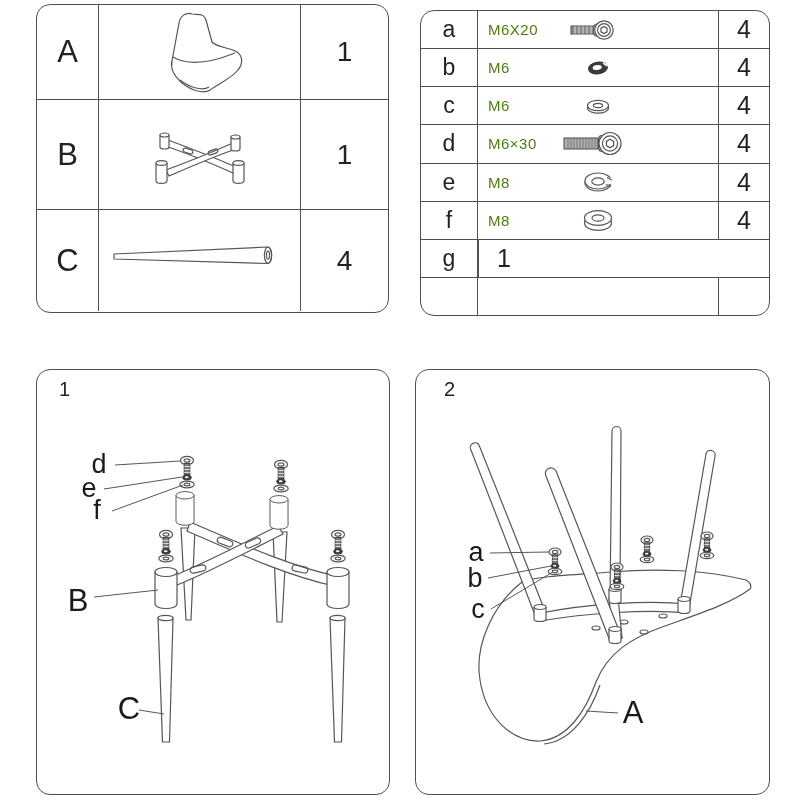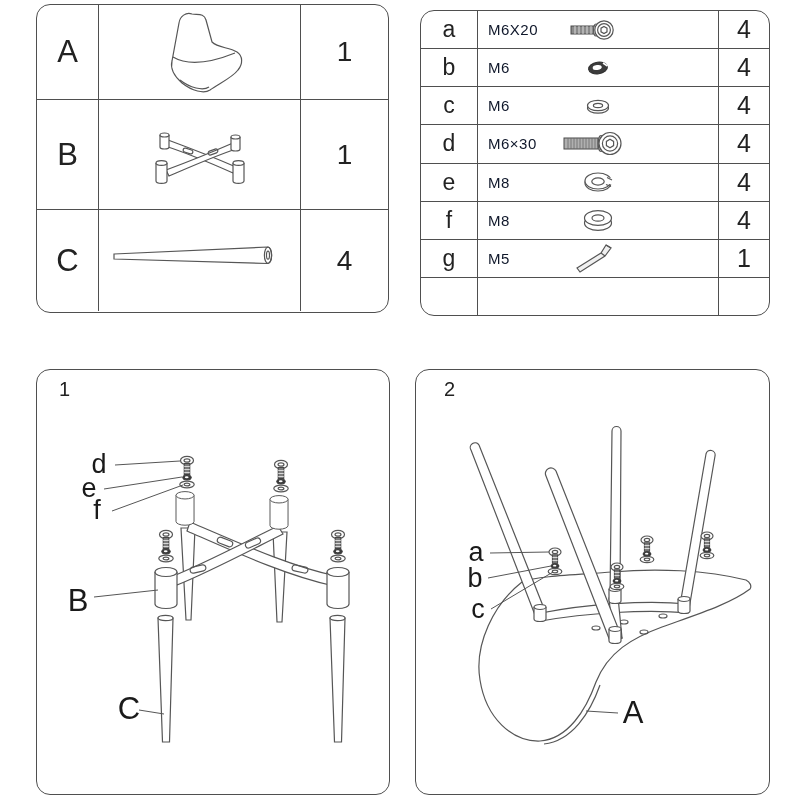--- a/index.html
+++ b/index.html
@@ -17,21 +17,21 @@
   .p-qty{width:88px;border-left:1.4px solid #4f4f4f;display:flex;align-items:center;justify-content:center;
          font-size:28px;color:#222;box-sizing:border-box;}
 
   
   #hw-table{left:420px;top:10px;width:350px;height:306px;display:flex;flex-direction:column;}
   .h-row{flex:1;display:flex;box-sizing:border-box;border-bottom:1.4px solid #4f4f4f;min-height:0;}
   .h-row:last-child{border-bottom:none;}
   .h-letter{width:57px;border-right:1.4px solid #4f4f4f;display:flex;align-items:center;justify-content:center;
             font-size:23px;color:#222;box-sizing:border-box;}
   .h-mid{flex:1;position:relative;display:flex;align-items:center;}
-  .h-spec{font-size:15px;padding-left:10px;color:#0f172a;letter-spacing:0.5px;}
+  .h-spec{font-size:15px;padding-left:10px;color:#4d7c0f;letter-spacing:0.5px;}
   .h-icon{position:absolute;left:50%;top:50%;transform:translate(-50%,-50%);line-height:0;}
   .h-qty{width:51px;border-left:1.4px solid #4f4f4f;display:flex;align-items:center;justify-content:center;
          font-size:25px;color:#222;box-sizing:border-box;}
 
   
   #step1{left:36px;top:369px;width:354px;height:426px;}
   #step2{left:415px;top:369px;width:355px;height:426px;}
   .stepnum{position:absolute;left:22px;top:8px;font-size:20px;color:#222;}
   .co{position:absolute;transform:translate(-50%,-50%);color:#1a1a1a;line-height:1;}
   .co.lc{font-size:27px;}
@@ -211,30 +211,20 @@
             <ellipse class="ln" cx="35" cy="14" rx="13.5" ry="7.4"></ellipse>
             <ellipse class="nf" cx="35" cy="14" rx="6" ry="3.2"></ellipse>
           </svg>
         </span>
       </div>
       <div class="h-qty">4</div>
     </div>
 
     <div class="h-row">
       <div class="h-letter">g</div>
-      <div class="h-mid">
-        <span class="h-spec">M5</span>
-        <span class="h-icon">
-          <svg width="70" height="32" viewBox="0 0 70 32">
-            <polygon points="14,26 38,11 43,3 48,6 42,14 17,30" fill="#f0f0f0" stroke="#565656" stroke-width="1.2"></polygon>
-            <line class="nf" x1="38" y1="11" x2="42" y2="14"></line>
-            <line class="nf" x1="43" y1="3" x2="48" y2="6"></line>
-          </svg>
-        </span>
-      </div>
       <div class="h-qty">1</div>
     </div>
 
     <div class="h-row">
       <div class="h-letter"></div>
       <div class="h-mid">
         <span class="h-spec"></span>
       </div>
       <div class="h-qty"></div>
     </div>

